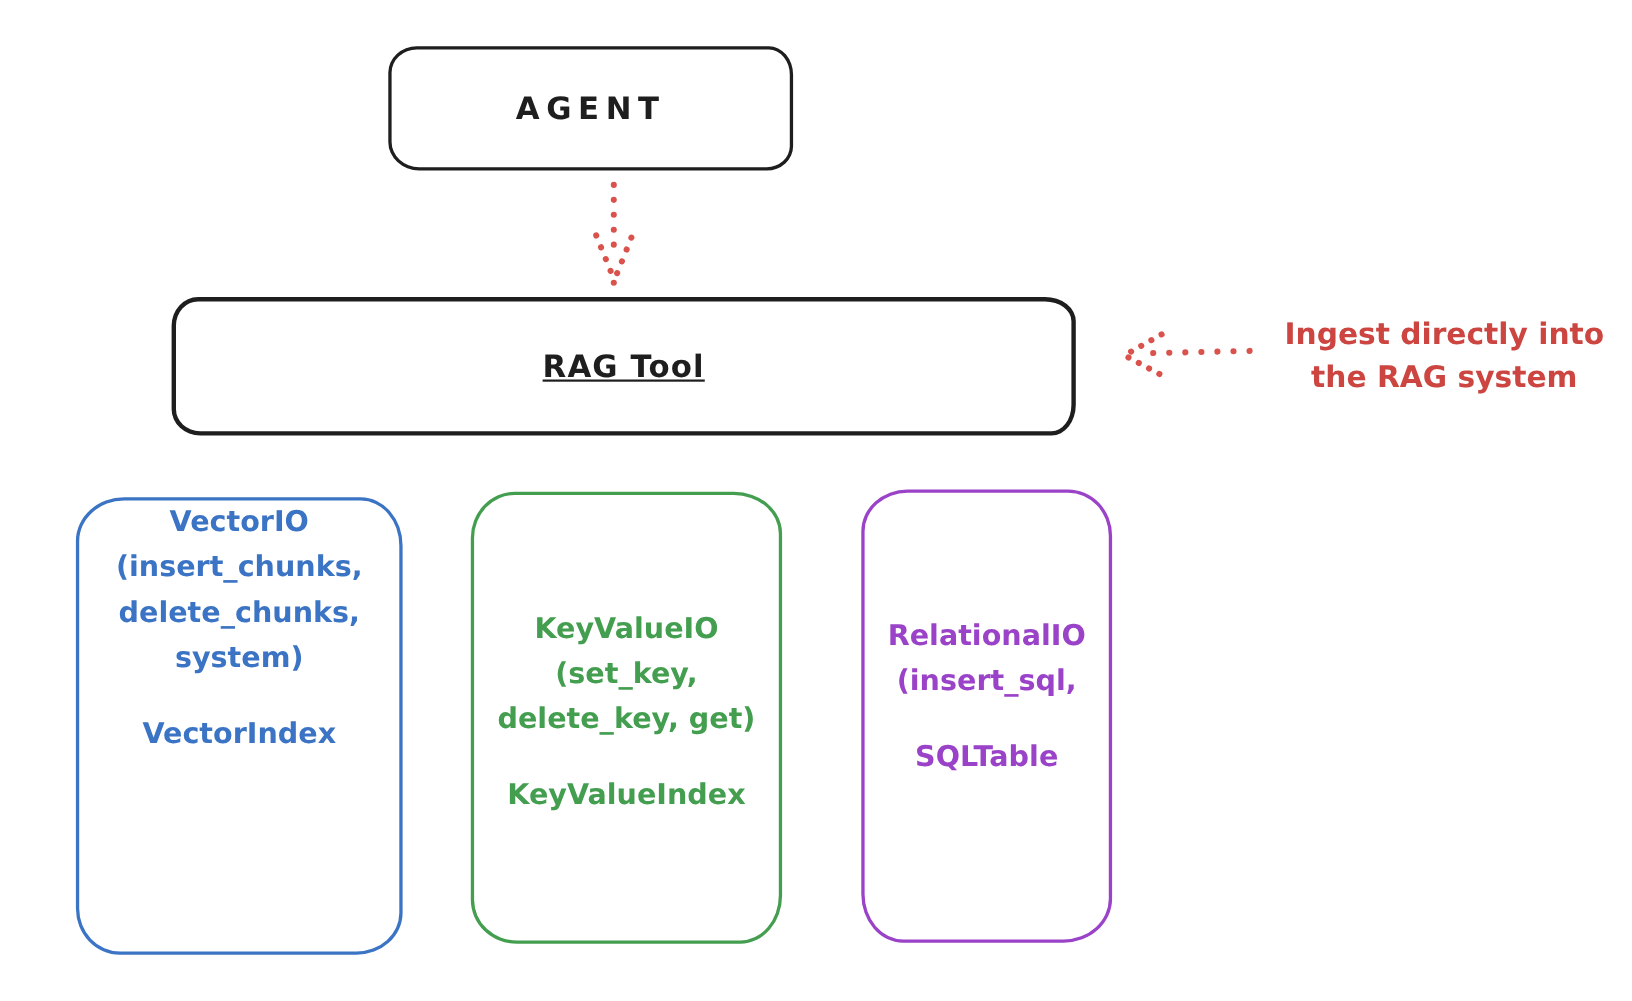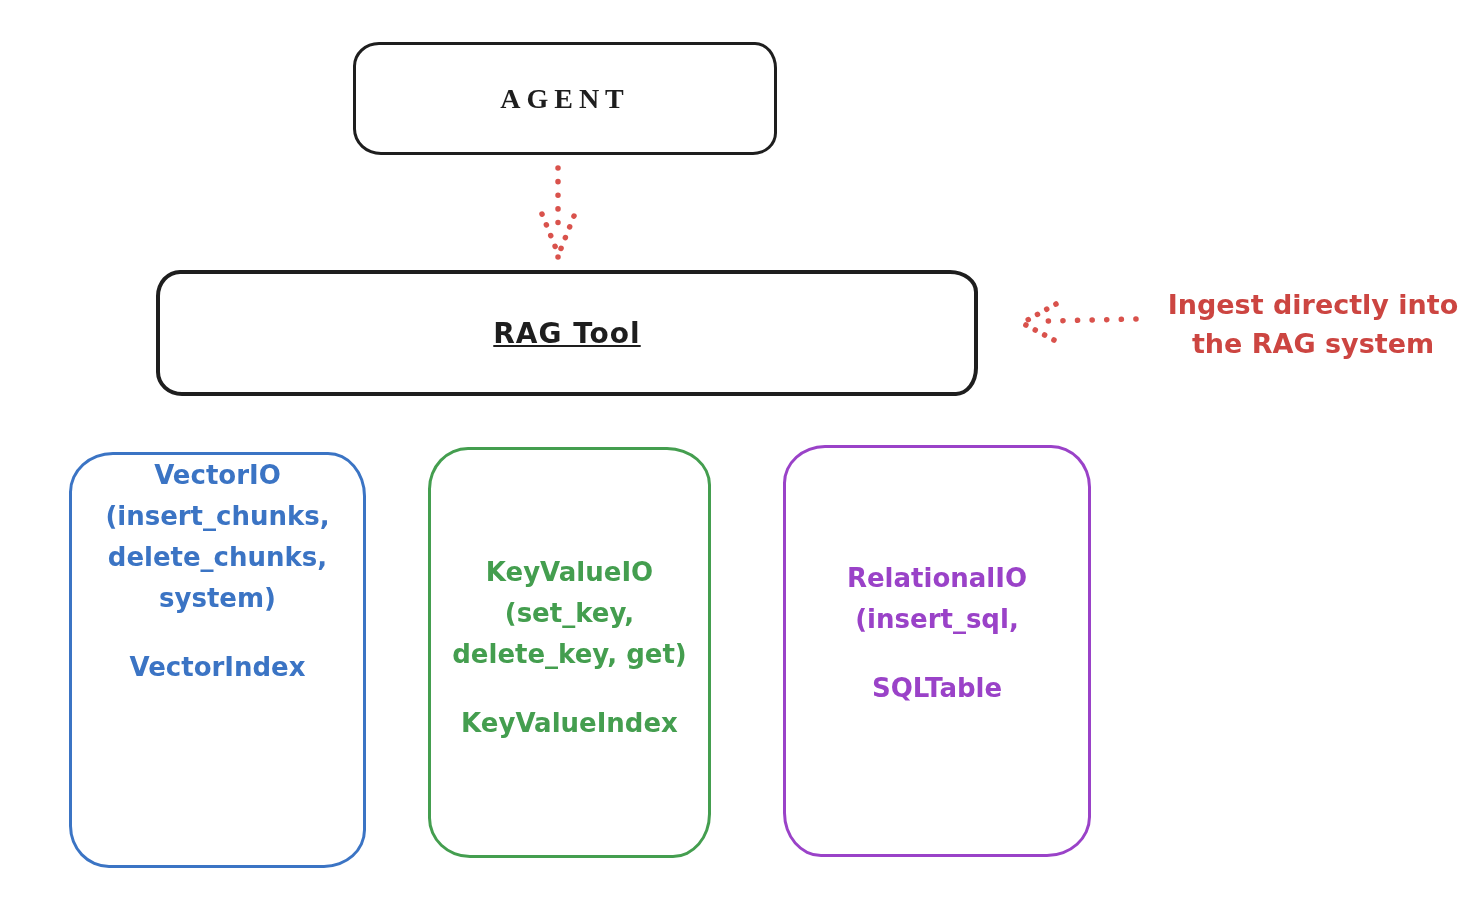--- a/index.html
+++ b/index.html
@@ -17,23 +17,22 @@
     display: flex;
     align-items: center;
     justify-content: center;
     background: #ffffff;
   }
   .node-black {
     border: 3.5px solid #1e1e1e;
     color: #1e1e1e;
   }
   .node-agent {
-    left: 353px; top: 42px; width: 424px; height: 113px;
+    left: 353px; top: 42px; width: 368px; height: 113px;
     border-radius: 26px 22px 24px 28px / 24px 26px 22px 26px;
-    font-family: Liberation Serif, serif;
   }
   .node-agent .node-label {
     font-size: 28px; font-weight: 700; letter-spacing: 6px;
   }
   .node-rag {
     left: 156px; top: 270px; width: 822px; height: 126px;
     border-radius: 24px 28px 22px 26px / 26px 22px 28px 24px;
     border-width: 4px;
     text-decoration: underline;
   }
@@ -54,21 +53,21 @@
     left: 69px; top: 452px; width: 297px; height: 416px;
     border-radius: 44px 38px 42px 40px / 40px 44px 38px 42px;
   }
   .node-keyvalue {
     left: 428px; top: 447px; width: 283px; height: 411px;
     border-radius: 40px 44px 38px 42px / 42px 38px 44px 40px;
     padding-top: 102px;
     text-align: center;
   }
   .node-relational {
-    left: 783px; top: 445px; width: 308px; height: 412px;
+    left: 783px; top: 445px; width: 228px; height: 412px;
     border-radius: 42px 40px 44px 38px / 38px 42px 40px 44px;
     padding-top: 110px;
   }
   .node-spacer { height: 28px; width: 100%; }
   .text-line { width: 100%; }
   .annotation {
     position: absolute;
     left: 1140px; top: 285px; width: 346px;
     text-align: center;
     font-size: 27px;

